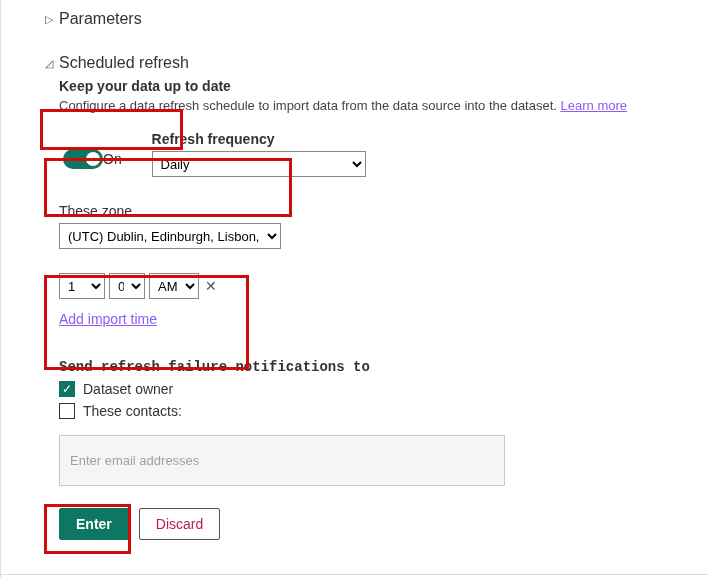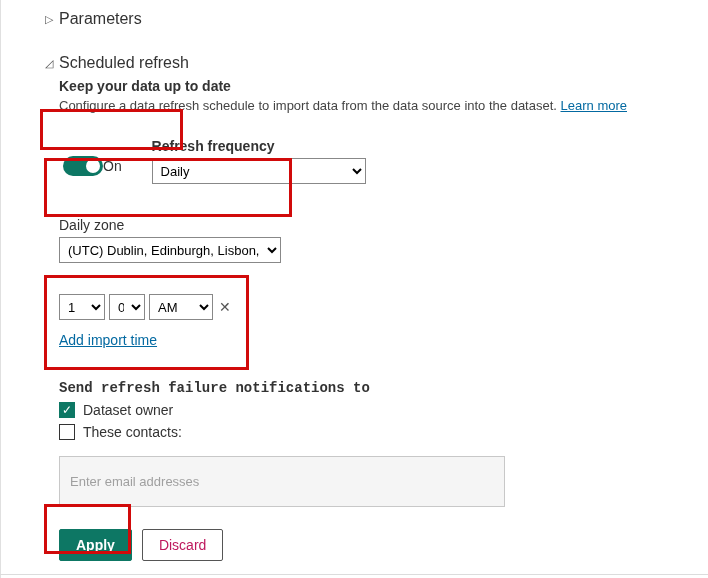--- a/index.html
+++ b/index.html
@@ -41,21 +41,21 @@
     font-size: 14px;
     font-weight: 600;
     margin: 6px 0 4px 14px;
   }
   .desc {
     font-size: 13px;
     color: #444;
     margin-left: 14px;
   }
   .link {
-    color: #0369a1;
+    color: #8b5cf6;
     text-decoration: underline;
     cursor: pointer;
   }
   
   .toggle-row {
     display: inline-flex;
     align-items: center;
     gap: 0;
     margin: 14px 0 6px 14px;
     padding: 4px 12px 4px 4px;
@@ -69,37 +69,37 @@
   }
   .toggle .knob {
     position: absolute;
     width: 14px; height: 14px;
     background: #fff;
     border-radius: 50%;
     top: 3px; right: 3px;
   }
   .toggle-label { font-size: 14px; }
 
-  .field-block { margin: 19px 0 6px 14px; }
+  .field-block { margin: 12px 0 6px 14px; }
   .field-block.fit { display: inline-block; padding: 6px 10px 8px 0; }
   .field-label { font-size: 14px; font-weight: 600; margin-bottom: 4px; }
   .field-label.normal { font-weight: 400; }
   select {
     font-family: inherit;
     font-size: 13px;
     padding: 3px 4px;
     border: 1px solid #888;
     background: #fff;
     height: 26px;
   }
   .sel-freq { width: 214px; }
   .sel-tz { width: 222px; }
   .sel-hr { width: 46px; }
   .sel-mn { width: 36px; }
-  .sel-ap { width: 64px; }
+  .sel-ap { width: 50px; }
 
   .time-row { display: flex; align-items: center; gap: 4px; }
   .xbtn { cursor: pointer; color: #555; font-size: 14px; line-height: 1; padding: 0 2px; }
   .add-time { margin-top: 12px; display: inline-block; }
 
   .notif-title { font-size: 14px; font-weight: 600; margin: 18px 0 6px 14px; font-family: Liberation Mono, monospace; }
   .chk-row { display: flex; align-items: center; gap: 8px; margin: 6px 0 6px 14px; }
   .chk {
     width: 16px; height: 16px;
     border: 1px solid #333;
@@ -186,21 +186,21 @@
     </div>
 
     <div class="field-block fit">
       <div class="field-label">Refresh frequency</div>
       <select class="sel-freq">
         <option>Daily</option>
       </select>
     </div>
 
     <div class="field-block">
-      <div class="field-label normal">Daily zone</div>
+      <div class="field-label normal">These zone</div>
       <select class="sel-tz">
         <option>(UTC) Dublin, Edinburgh, Lisbon, London</option>
       </select>
     </div>
 
     <div class="field-block fit">
       <div class="time-row">
         <select class="sel-hr">
           <option>1</option>
         </select>
@@ -222,21 +222,21 @@
       <span>Dataset owner</span>
     </div>
     <div class="chk-row">
       <span class="chk"></span>
       <span>These contacts:</span>
     </div>
 
     <input type="text" class="contacts-input" disabled="" placeholder="Enter email addresses" style="">
 
     <div class="btn-row">
-      <button class="btn btn-primary">Apply</button>
+      <button class="btn btn-primary">Enter</button>
       <button class="btn btn-secondary">Discard</button>
     </div>
 
   </div>
 </div>
 
 <div class="hl hl1"></div>
 <div class="hl hl2"></div>
 <div class="hl hl3"></div>
 <div class="hl hl4"></div>

